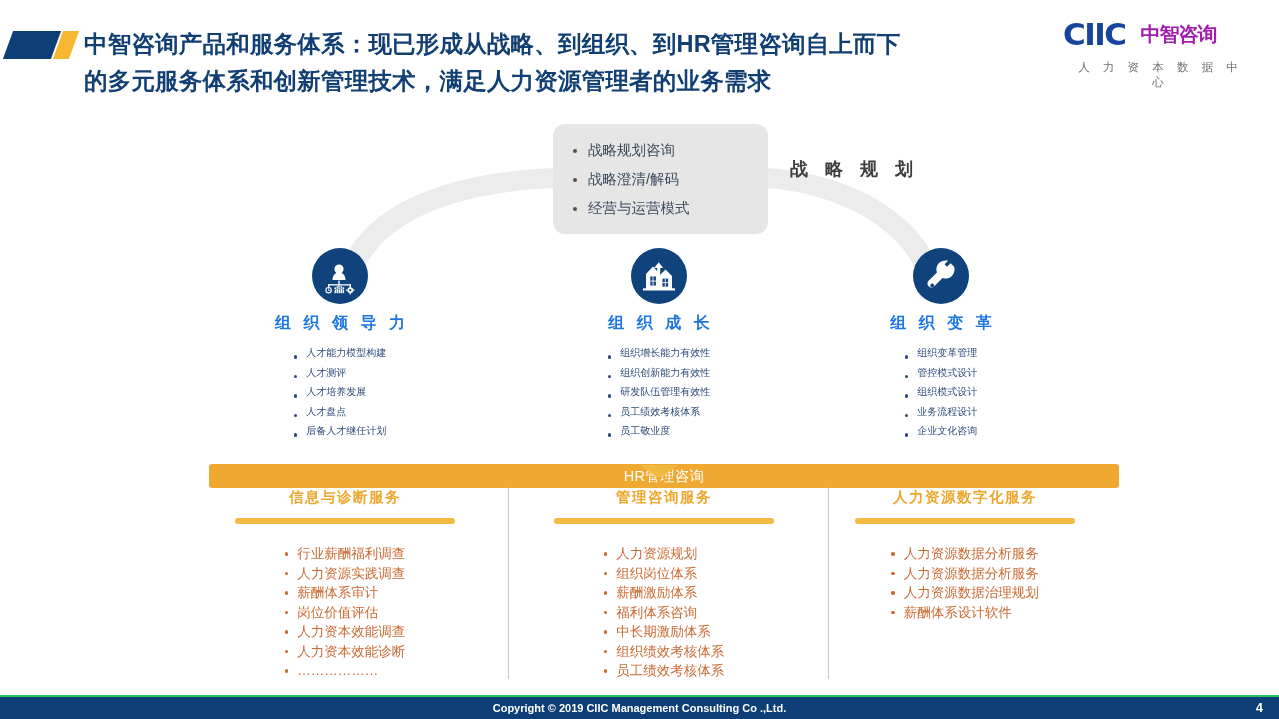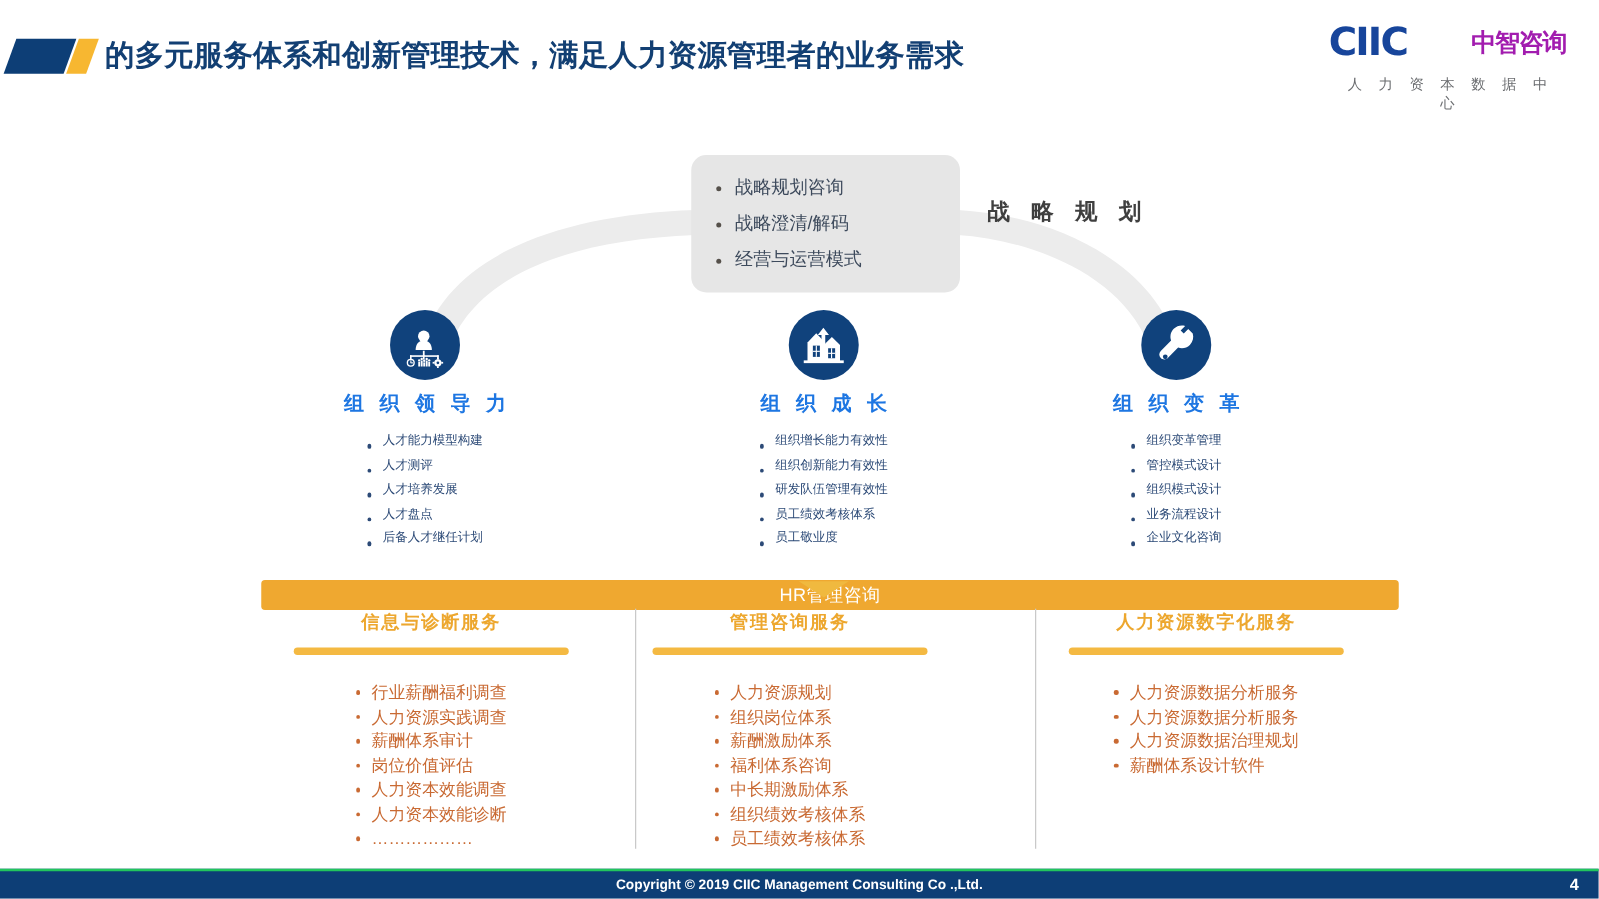--- a/index.html
+++ b/index.html
@@ -27,21 +27,21 @@
 
   #slide-title {
     position:absolute; left:84px; top:26px; width:940px;
     font-size:23.5px; font-weight:bold; color:#123f73;
     line-height:37px; letter-spacing:0.2px;
   }
   #slide-title .line { display:block; white-space:nowrap; }
 
   
   #logo-block { position:absolute; right:26px; top:16px; width:190px; text-align:center; }
-  #logo-main { display:flex; align-items:center; justify-content:space-between; height:36px;gap:12px; }
+  #logo-main { display:flex; align-items:center; justify-content:flex-start; height:36px;gap:12px; }
   #logo-ciic {
     font-size:31px; font-weight:bold; letter-spacing:-1.5px;
     color:#17459b; font-family:"DejaVu Sans",sans-serif;
   }
   #logo-cn {
     font-size:20px; font-weight:bold; color:#a21caf; margin-left:3px;
     letter-spacing:-1px;
   }
   #logo-sub {
     margin-top:8px; font-size:11.5px; color:#6b6d70;
@@ -110,21 +110,21 @@
     position:absolute; left:639px; top:465px;
     width:0; height:0;
     border-left:20px solid transparent;
     border-right:20px solid transparent;
     border-top:13px solid #f0b93f;
   }
 
   
   .svc { position:absolute; top:488px; width:320px; text-align:center; }
   #svc-0 { left:185px; }
-  #svc-1 { left:472px; }
+  #svc-1 { left:504px; }
   #svc-2 { left:805px; }
 
   .svc .s-title {
     font-size:14.5px; font-weight:bold; color:#eda72e; letter-spacing:1.5px;
   }
   .svc .s-rule {
     margin:11px auto 0 auto; width:220px; height:6px;
     background:#f4b942; border-radius:3px;
   }
   .svc .s-list { margin-top:20px; display:inline-block; text-align:left; }
@@ -159,20 +159,21 @@
 <body>
 
 <div id="header">
 
   <div id="accent-mark">
     <div class="bar-blue"></div>
     <div class="bar-gold"></div>
   </div>
 
   <div id="slide-title">
+    <span class="line">中智咨询产品和服务体系：现已形成从战略、到组织、到HR管理咨询自上而下</span>
     <span class="line">的多元服务体系和创新管理技术，满足人力资源管理者的业务需求</span>
   </div>
 
   <div id="logo-block">
     <div id="logo-main">
       <span id="logo-ciic">CIIC</span>
       <span id="logo-cn">中智咨询</span>
     </div>
     <div id="logo-sub">人 力 资 本 数 据 中 心</div>
   </div>

